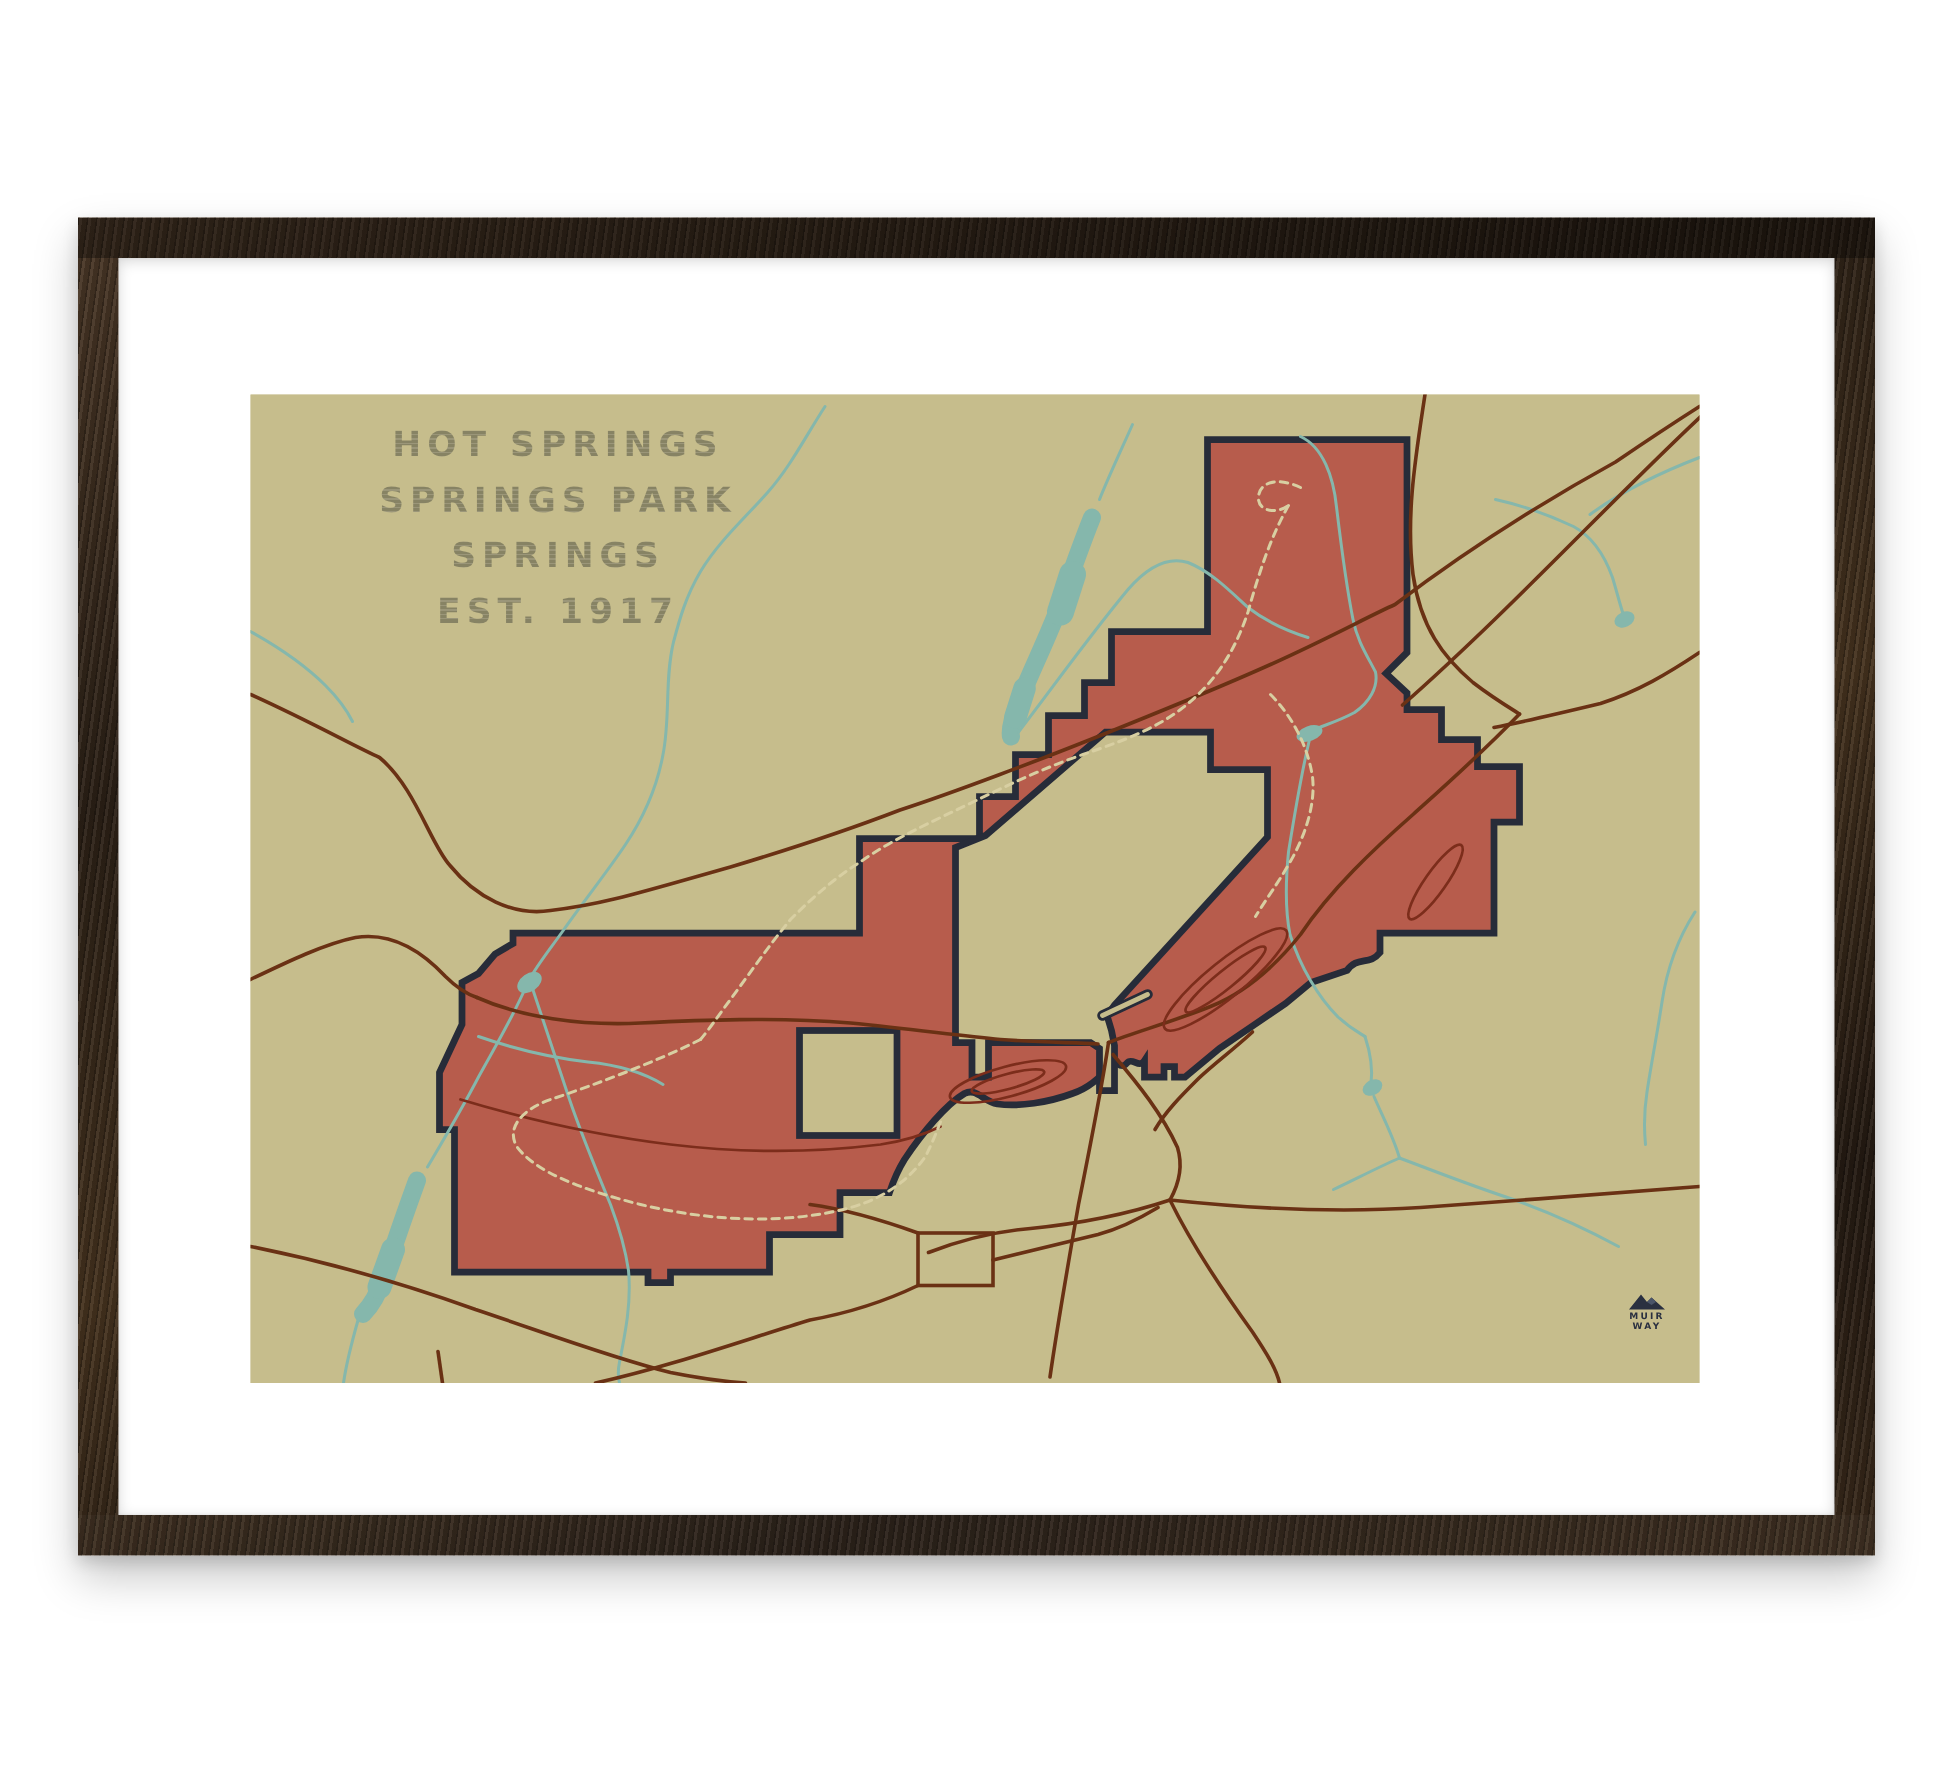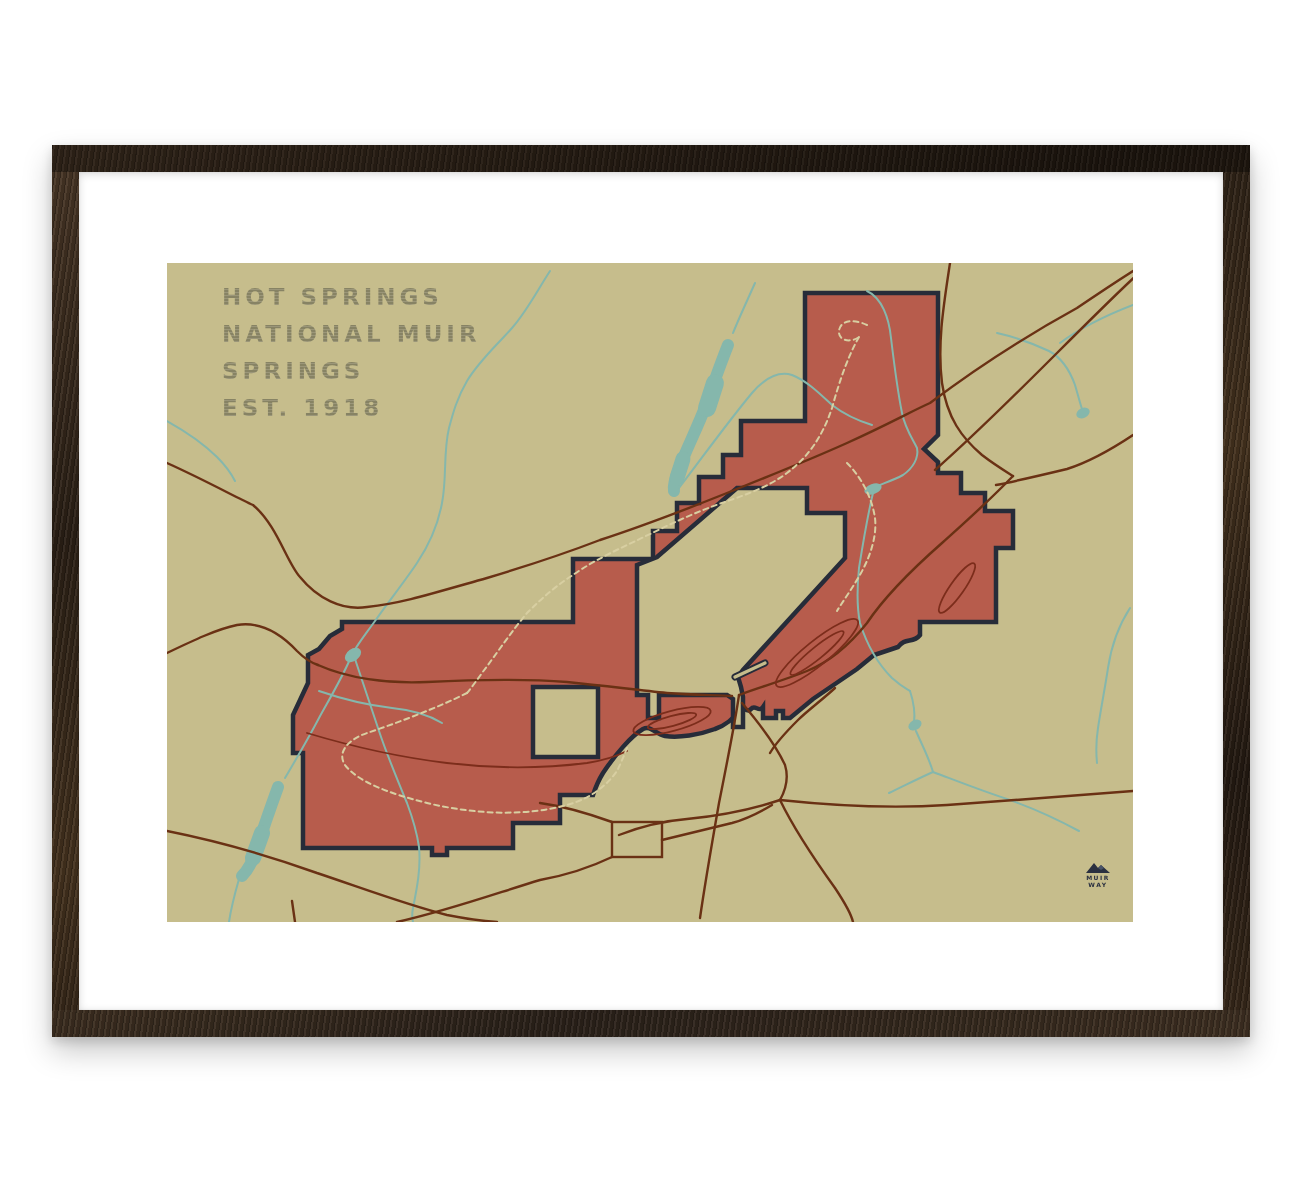--- a/index.html
+++ b/index.html
@@ -8,21 +8,21 @@
   .frame{position:absolute;left:52px;top:145px;width:1198px;height:892px;box-sizing:border-box;
          background:
            repeating-linear-gradient(98deg, rgba(0,0,0,0.30) 0 1px, rgba(255,255,255,0.05) 1px 3px, rgba(0,0,0,0.12) 3px 6px),
            linear-gradient(160deg,#4b3827 0%,#2b2016 30%,#46331f 55%,#241a12 80%,#3a2a1b 100%);
          box-shadow: 0 14px 28px rgba(0,0,0,0.22), 0 4px 10px rgba(0,0,0,0.14),
                      inset 0 27px 0 rgba(0,0,0,0.34), inset 0 -27px 0 rgba(255,255,255,0.03);}
   .mat{position:absolute;left:27px;top:27px;right:27px;bottom:27px;background:#ffffff;
        box-shadow: inset 0 2px 9px rgba(0,0,0,0.16), inset 0 0 2px rgba(0,0,0,0.10);}
   .print{position:absolute;left:88px;top:91px;width:966px;height:659px;background:#c6bd8c;}
   .print svg{display:block;}
-  .map-title{position:absolute;left:55px;top:16px;width:300px;text-align:left;
+  .map-title{position:absolute;left:55px;top:16px;width:300px;text-align:center;
              color:#8c8869;font-weight:700;font-size:23px;line-height:37px;letter-spacing:4px;}
   @supports (-webkit-background-clip: text){
     .map-title div{background-image:repeating-linear-gradient(0deg,#878364 0 2px,#9b9679 2px 3px);
                    -webkit-background-clip:text;color:transparent;}
   }
   .brand{position:absolute;left:905px;top:598px;width:52px;text-align:center;color:#2a3040;}
   .brand .bname{font-size:6px;font-weight:700;letter-spacing:1.5px;line-height:7px;}
   
   .park{fill:#b75c4c;stroke:#272c39;stroke-width:4.5;stroke-linejoin:miter;}
   .cutout{fill:#c6bd8c;stroke:#272c39;stroke-width:4.5;stroke-linejoin:miter;}
@@ -145,23 +145,23 @@
           </g>
 
           <g>
             <path class="slotcase" d="M 568 414 L 598 400"></path>
             <path class="slot" d="M 568 414 L 598 400"></path>
           </g>
         </svg>
 
         <div class="map-title">
           <div>HOT SPRINGS</div>
-          <div>NATIONAL MUIR</div>
+          <div>SPRINGS PARK</div>
           <div>SPRINGS</div>
-          <div>EST. 1918</div>
+          <div>EST. 1917</div>
         </div>
 
         <div class="brand">
           <svg width="26" height="13" viewBox="0 0 26 13" style="display:block;margin:0 auto;">
             <path d="M 1 12 L 9 2 L 13 7 L 16 4 L 25 12 Z" fill="#2a3040"></path>
             <path d="M 13 7 L 16 4 L 19 7 L 16 9 Z" fill="#4a5468"></path>
           </svg>
           <div class="bname">MUIR</div>
           <div class="bname">WAY</div>
         </div>

